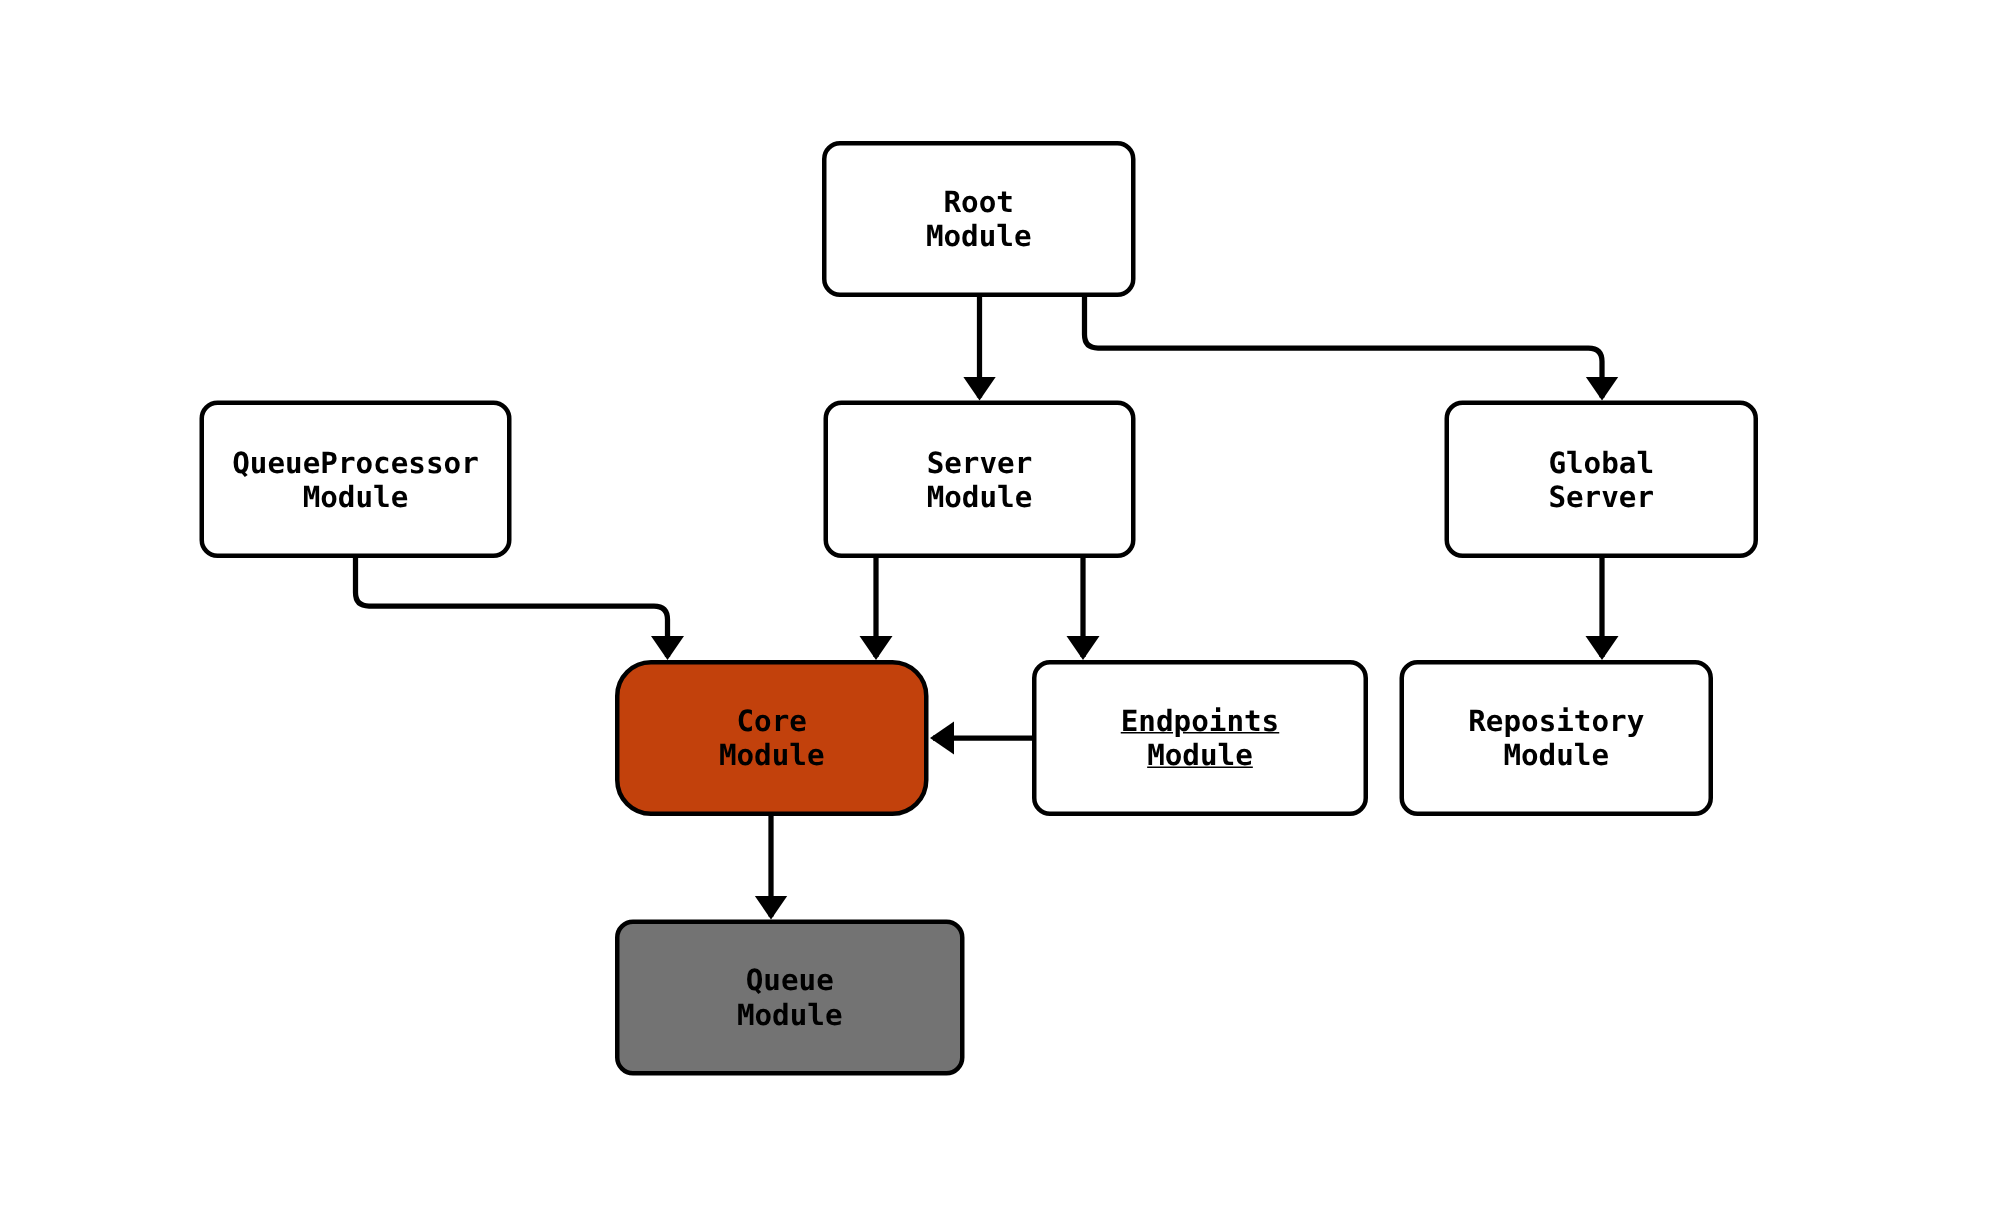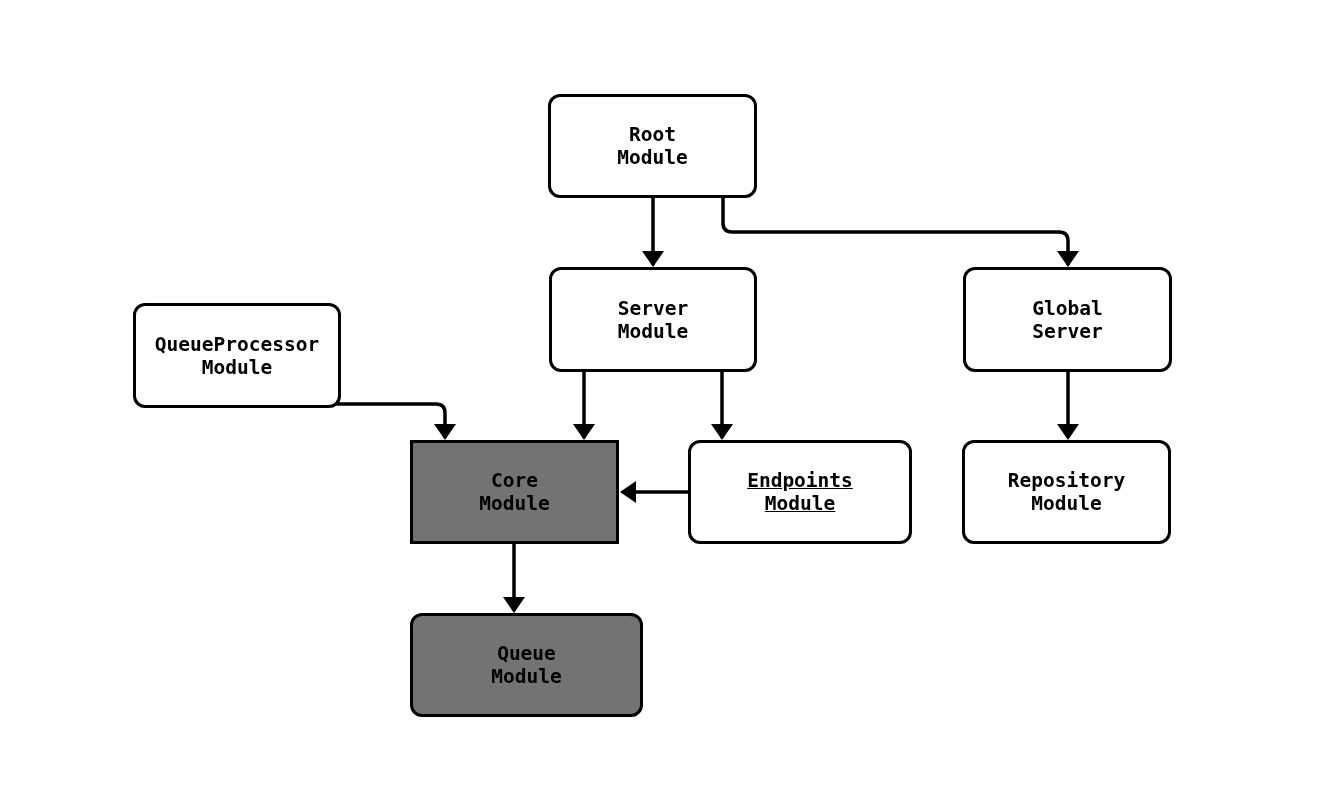--- a/index.html
+++ b/index.html
@@ -63,24 +63,24 @@
         <path class="edge" d="M 514 543 L 514 611" stroke="#000000" stroke-width="3.5" marker-end="url(#arrowhead)"></path>
       </g>
   </svg>
   <div id="nodes">
       <div class="node" style="left: 548px; top: 94px; width: 209px; height: 104px; background: rgb(255, 255, 255); border-color: rgb(0, 0, 0); border-width: 3.5px; border-radius: 12px; color: rgb(0, 0, 0);">Root
 Module</div>
       <div class="node" style="left: 549px; top: 267px; width: 208px; height: 105px; background: rgb(255, 255, 255); border-color: rgb(0, 0, 0); border-width: 3.5px; border-radius: 12px; color: #000000;">Server
 Module</div>
       <div class="node" style="left: 963px; top: 267px; width: 209px; height: 105px; background: rgb(255, 255, 255); border-color: rgb(0, 0, 0); border-width: 3.5px; border-radius: 12px; color: rgb(0, 0, 0);">Global
 Server</div>
-      <div class="node" style="left: 133px; top: 267px; width: 208px; height: 105px; background: rgb(255, 255, 255); border-color: rgb(0, 0, 0); border-width: 3.5px; border-radius: 12px; color: rgb(0, 0, 0); margin-top: 36px;">QueueProcessor
+      <div class="node" style="left: 133px; top: 267px; width: 208px; height: 105px; background: rgb(255, 255, 255); border-color: rgb(0, 0, 0); border-width: 3.5px; border-radius: 12px; color: rgb(0, 0, 0);">QueueProcessor
 Module</div>
-      <div class="node" style="left: 410px; top: 440px; width: 209px; height: 104px; background: #737373; border-color: rgb(0, 0, 0); border-width: 3.5px; border-radius: 0; color: rgb(0, 0, 0);">Core
+      <div class="node" style="left: 410px; top: 440px; width: 209px; height: 104px; background: #c2410c; border-color: rgb(0, 0, 0); border-width: 3.5px; border-radius: 24px; color: rgb(0, 0, 0);">Core
 Module</div>
       <div class="node" style="left: 688px; top: 440px; width: 224px; height: 104px; background: rgb(255, 255, 255); border-color: rgb(0, 0, 0); border-width: 3.5px; border-radius: 12px; color: rgb(0, 0, 0); text-decoration: underline;">Endpoints
 Module</div>
-      <div class="node" style="left: 962px; top: 440px; width: 209px; height: 104px; background: rgb(255, 255, 255); border-color: rgb(0, 0, 0); border-width: 3.5px; border-radius: 12px; color: rgb(0, 0, 0);">Repository
+      <div class="node" style="left: 933px; top: 440px; width: 209px; height: 104px; background: rgb(255, 255, 255); border-color: rgb(0, 0, 0); border-width: 3.5px; border-radius: 12px; color: rgb(0, 0, 0);">Repository
 Module</div>
       <div class="node" style="left: 410px; top: 613px; width: 233px; height: 104px; background: #737373; border-color: rgb(0, 0, 0); border-width: 3.5px; border-radius: 12px; color: rgb(0, 0, 0);">Queue
 Module</div>
     </div>
 </div>
 
 </body></html>

